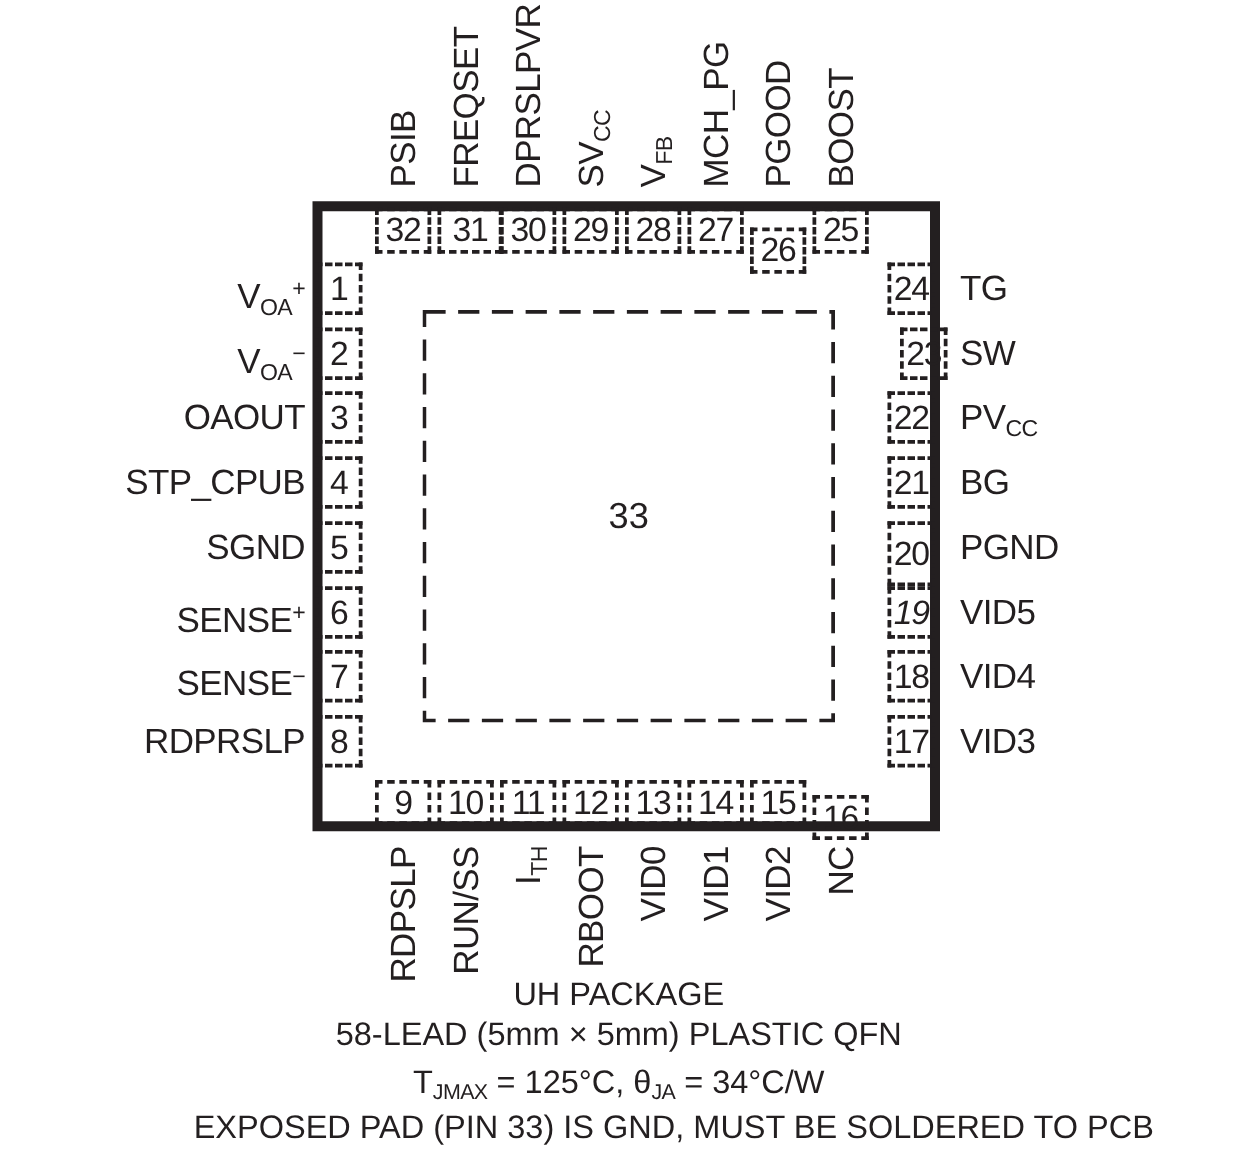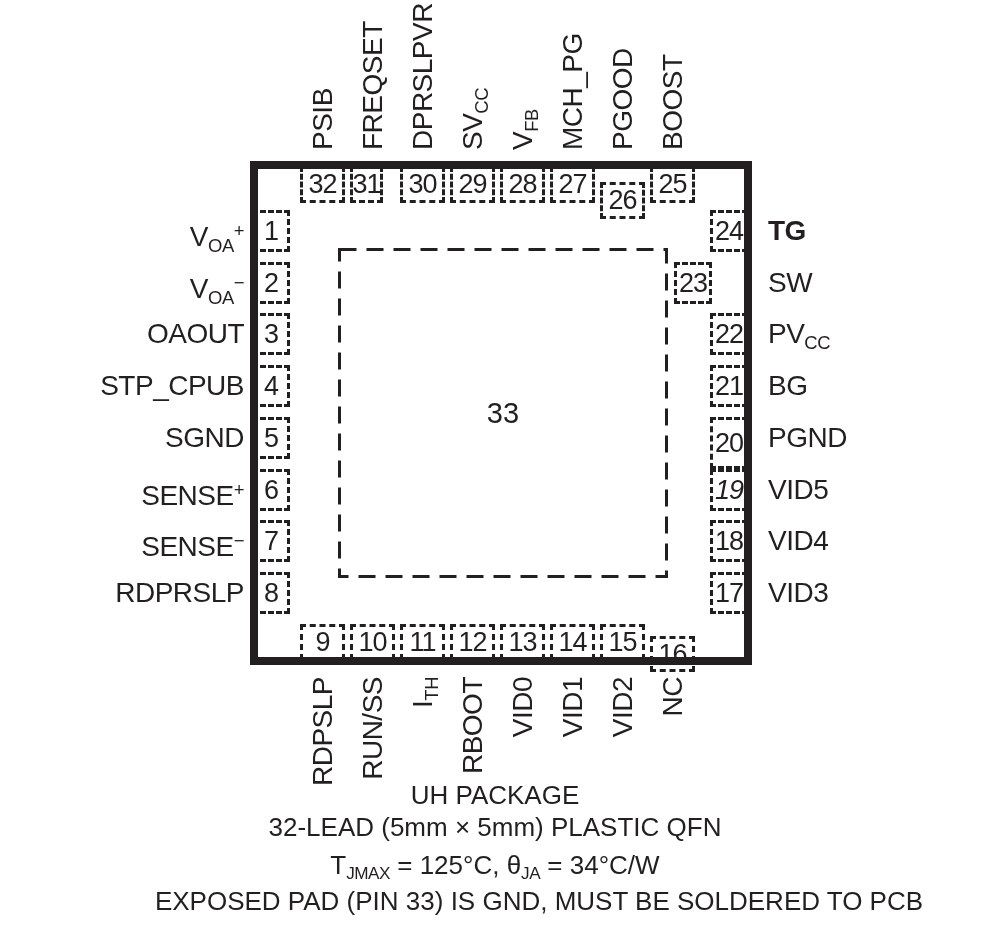--- a/index.html
+++ b/index.html
@@ -87,21 +87,21 @@
       <rect x="1.5" y="1.5" width="327" height="327" fill="none" stroke="#231f20" stroke-width="3" stroke-dasharray="17 10"></rect>
     </svg>
     <span class="pad-num">33</span>
   </div>
 
   <div id="pins-layer">
       <div class="pin-box" style="left: 300px; top: 166px; width: 45px; height: 37px;">
         <span class="pin-num">32</span>
       </div>
       <div class="v-label align-left" style="left: 232.5px; top: 44px;">PSIB</div>
-      <div class="pin-box" style="left: 350px; top: 166px; width: 33px; height: 37px;">
+      <div class="pin-box" style="left: 350px; top: 166px; width: 52px; height: 37px;">
         <span class="pin-num">31</span>
       </div>
       <div class="v-label align-left" style="left: 282.5px; top: 44px;">FREQSET</div>
       <div class="pin-box" style="left: 400px; top: 166px; width: 45px; height: 37px;">
         <span class="pin-num">30</span>
       </div>
       <div class="v-label align-left" style="left: 332.5px; top: 44px;">DPRSLPVR</div>
       <div class="pin-box" style="left: 450px; top: 166px; width: 45px; height: 37px;">
         <span class="pin-num">29</span>
       </div>
@@ -182,22 +182,22 @@
         <span class="pin-num">7</span>
       </div>
       <div class="h-label align-right" style="left: 24px; top: 525px;">SENSE<span class="sup">−</span></div>
       <div class="pin-box" style="left: 252px; top: 572px; width: 38px; height: 42px;">
         <span class="pin-num">8</span>
       </div>
       <div class="h-label align-right" style="left: 24px; top: 577px;">RDPRSLP</div>
       <div class="pin-box" style="left: 710px; top: 210px; width: 38px; height: 42px;">
         <span class="pin-num">24</span>
       </div>
-      <div class="h-label align-left" style="left: 768px; top: 215px; font-weight: bold;">TG</div>
-      <div class="pin-box" style="left: 674px; top: 262px; width: 38px; height: 42px;">
+      <div class="h-label align-left" style="left: 768px; top: 215px;">TG</div>
+      <div class="pin-box" style="left: 720px; top: 262px; width: 38px; height: 42px;">
         <span class="pin-num">23</span>
       </div>
       <div class="h-label align-left" style="left: 768px; top: 267px;">SW</div>
       <div class="pin-box" style="left: 710px; top: 313px; width: 38px; height: 42px;">
         <span class="pin-num">22</span>
       </div>
       <div class="h-label align-left" style="left: 768px; top: 318px;">PV<span class="sub">CC</span></div>
       <div class="pin-box" style="left: 710px; top: 365px; width: 38px; height: 42px;">
         <span class="pin-num">21</span>
       </div>
@@ -214,17 +214,17 @@
         <span class="pin-num">18</span>
       </div>
       <div class="h-label align-left" style="left: 768px; top: 525px;">VID4</div>
       <div class="pin-box" style="left: 710px; top: 572px; width: 38px; height: 42px;">
         <span class="pin-num">17</span>
       </div>
       <div class="h-label align-left" style="left: 768px; top: 577px;">VID3</div>
     </div>
 
   <div id="cap1" class="caption-line">UH PACKAGE</div>
-  <div id="cap2" class="caption-line">32-LEAD (5mm × 5mm) PLASTIC QFN</div>
+  <div id="cap2" class="caption-line">58-LEAD (5mm × 5mm) PLASTIC QFN</div>
   <div id="cap3" class="caption-line">T<span class="sub">JMAX</span> = 125°C, θ<span class="sub">JA</span> = 34°C/W</div>
   <div id="cap4" class="caption-line">EXPOSED PAD (PIN 33) IS GND, MUST BE SOLDERED TO PCB</div>
 
 </div>
 
 </body></html>

